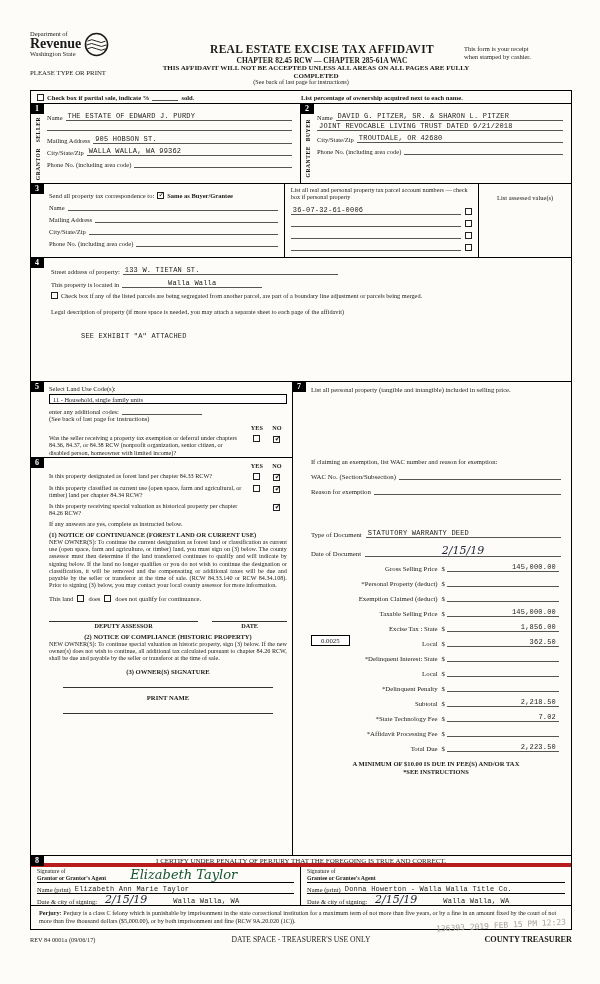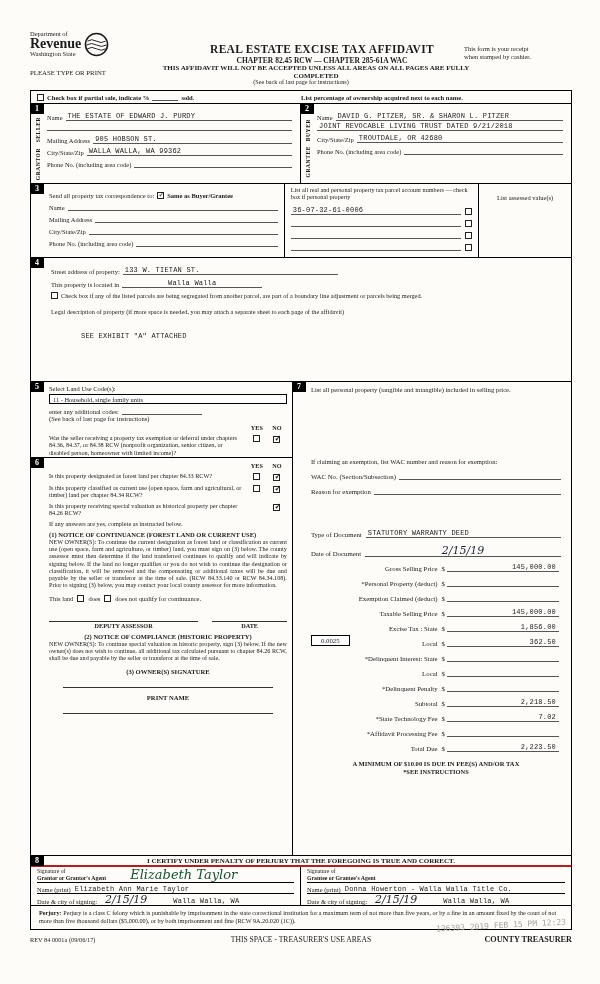--- a/index.html
+++ b/index.html
@@ -96,21 +96,21 @@
   .drow{height:19px}
   .mrow{display:flex;align-items:flex-end;height:15px;padding-right:2px}
   .mlabel{flex:1;text-align:right;font-size:6.8px;white-space:nowrap}
   .dollar{font-size:6.8px;margin:0 2px 0 4px}
   .mfill{width:112px;border-bottom:1px solid #555;text-align:right;min-height:9px;padding:0 3px}
   .ratebox{border:1px solid #000;padding:0 9px;font-size:6.8px;line-height:9px;height:11px;margin-bottom:1px;background:#fff}
   .minnote{text-align:center;font-size:6.6px;font-weight:bold;margin-top:8px}
   .seeinstr{text-align:center;font-size:6.4px;font-weight:bold;margin-top:1px}
   
   .r8{height:50px}
-  .certify{text-align:center;font-weight:bold;font-size:7px;line-height:11px;height:11px;border-bottom:2px solid #b91c1c;}
+  .certify{text-align:center;font-weight:normal;font-size:7px;line-height:11px;height:11px;border-bottom:4px solid #b91c1c;}
   .s8cols{display:flex;height:38px}
   .s8col{width:50%;padding:0 6px;display:flex;flex-direction:column}
   .s8col.left{border-right:1px solid #000}
   .sigrow{display:flex;align-items:flex-end;border-bottom:1px solid #000;height:16px;gap:6px}
   .siglab{font-size:5.8px;line-height:1.15;align-self:center}
   .sigscript{flex:1;padding-left:18px}
   .namerow{display:flex;align-items:flex-end;gap:4px;border-bottom:1px solid #000;height:11px}
   .daterow{display:flex;align-items:flex-end;gap:8px;height:11px}
   .daterow .typed{margin-left:18px}
   
@@ -502,18 +502,18 @@
     </div>
 
     <div class="row perjury">
       <span class="b">Perjury:</span>
       <span>Perjury is a class C felony which is punishable by imprisonment in the state correctional institution for a maximum term of not more than five years, or by a fine in an amount fixed by the court of not more than five thousand dollars ($5,000.00), or by both imprisonment and fine (RCW 9A.20.020 (1C)).</span>
     </div>
   </div>
 
   <div class="footrow">
     <span class="rev">REV 84 0001a (09/06/17)</span>
-    <span class="tspace">THIS SPACE - TREASURER'S USE AREAS</span>
+    <span class="tspace">DATE SPACE - TREASURER'S USE ONLY</span>
     <span class="ctreas">COUNTY TREASURER</span>
   </div>
   <div class="stamp">136393 2019 FEB 15 PM 12:23</div>
 
 </div>
 
 </body></html>

